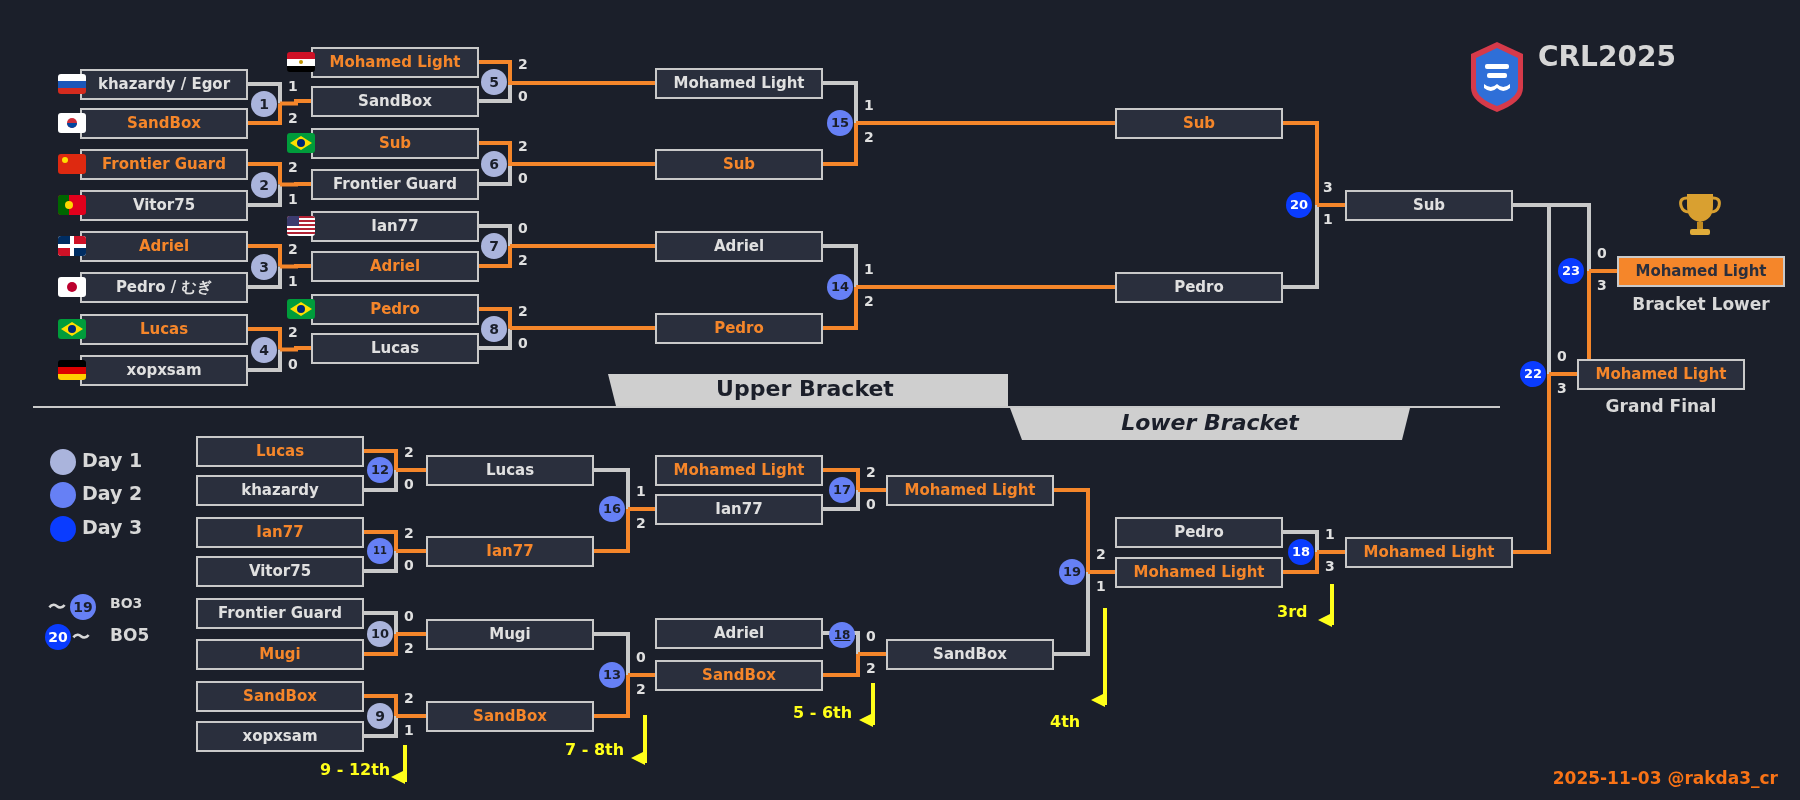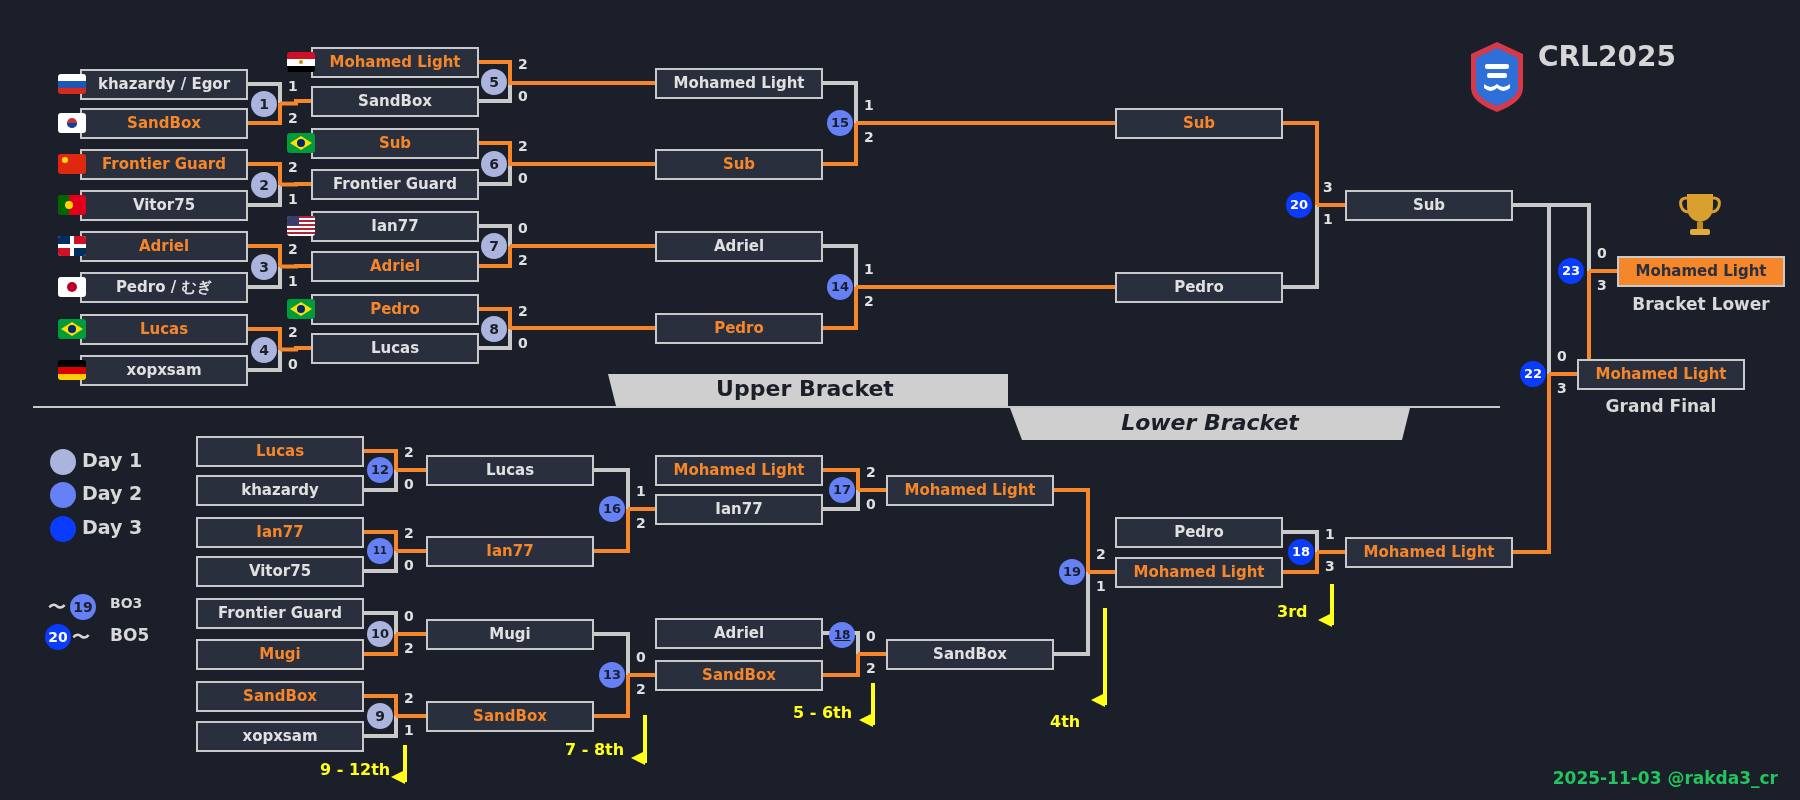--- a/index.html
+++ b/index.html
@@ -13,21 +13,21 @@
   .circle{position:absolute;width:26px;height:26px;border-radius:50%;font-weight:bold;font-size:14px;line-height:26px;text-align:center;color:#1b1f2a;}
   .d1{background:#aab4dc;}
   .d2{background:#6680f5;}
   .d3{background:#0a3cff;color:#fff;}
   .score{position:absolute;color:#e0e0e0;font-weight:bold;font-size:14px;}
   .place{position:absolute;color:#ffff1a;font-weight:bold;font-size:16px;}
   .caption{position:absolute;color:#d8d8d8;font-weight:bold;font-size:17px;text-align:center;}
   .title{position:absolute;left:1538px;top:40px;color:#d6d6d6;font-weight:bold;font-size:28px;line-height:34px;}
   .legend-text{position:absolute;color:#d8d8d8;font-weight:bold;font-size:19px;}
   .banner-label{position:absolute;color:#1b1f2a;font-weight:bold;font-size:22px;text-align:center;}
-  .footer{position:absolute;right:22px;bottom:12px;color:#22c55e;font-weight:bold;font-size:17px;}
+  .footer{position:absolute;right:22px;bottom:12px;color:#f97316;font-weight:bold;font-size:17px;}
 </style>
 </head>
 <body>
 
 <svg id="canvas" xmlns="http://www.w3.org/2000/svg" width="1800" height="800">
     <polyline points="248,84 280,84 280,103.5" fill="none" stroke="#c9c9c9" stroke-width="4"></polyline>
     <polyline points="248,123 280,123 280,103.5" fill="none" stroke="#f5862a" stroke-width="4"></polyline>
     <polyline points="280,103.5 296,103.5 296,101 311,101" fill="none" stroke="#f5862a" stroke-width="4"></polyline>
     <polyline points="248,164 280,164 280,184.5" fill="none" stroke="#f5862a" stroke-width="4"></polyline>
     <polyline points="248,205 280,205 280,184.5" fill="none" stroke="#c9c9c9" stroke-width="4"></polyline>

